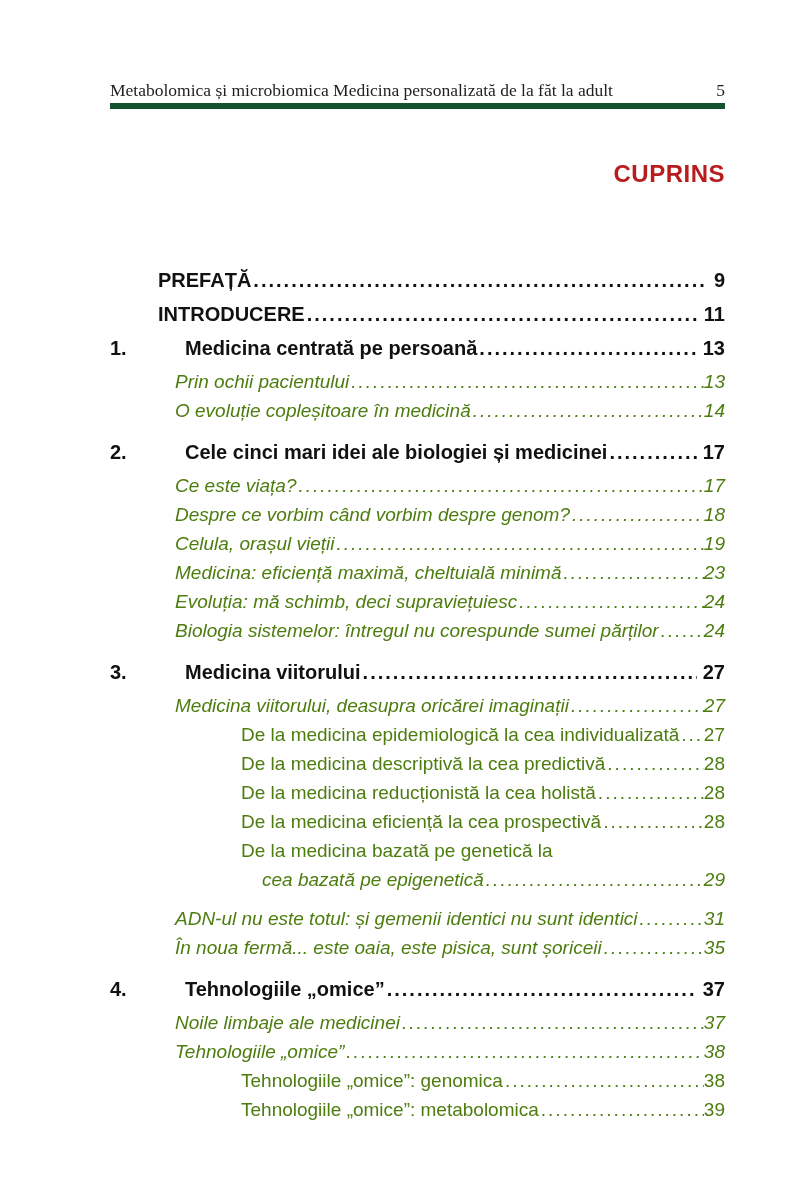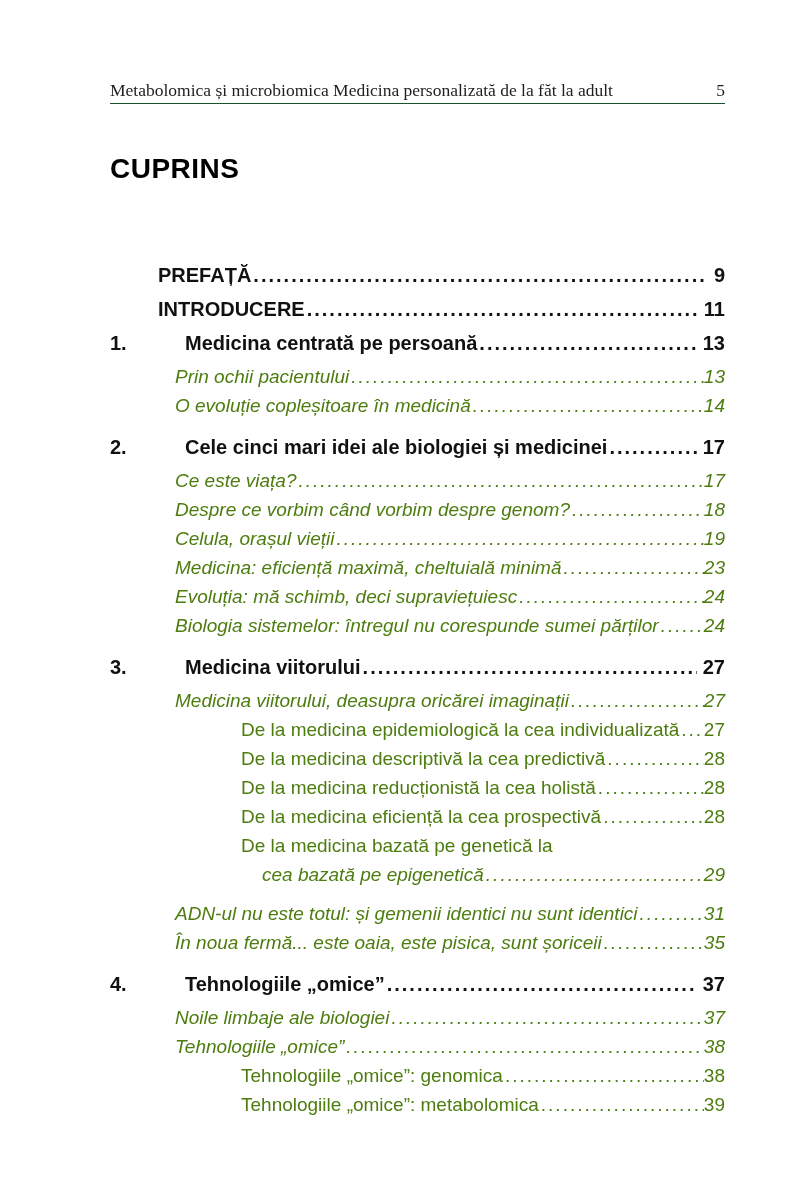--- a/index.html
+++ b/index.html
@@ -18,33 +18,33 @@
     background: #ffffff;
   }
   
   .running-header {
     display: flex;
     justify-content: space-between;
     align-items: baseline;
     font-family: "Liberation Serif", serif;
     font-size: 17.5px;
     color: #1e1e1e;
-    border-bottom: 1px solid #14532d;
+    border-bottom: 6px solid #14532d;
     padding-bottom: 2px;
   }
   .running-header .hdr-page { padding-left: 12px; }
   
   .toc-title {
     margin: 48px 0 0 0;
-    text-align: left;
-    font-size: 28px;
+    text-align: right;
+    font-size: 24px;
     line-height: 34px;
     font-weight: bold;
     letter-spacing: 0.5px;
-    color: #000000;
+    color: #b91c1c;
   }
   
   .toc { margin-top: 74px; }
   .toc-row {
     display: flex;
     align-items: baseline;
     font-size: 19px;
     line-height: 29px;
     color: #4d7c0f;
   }
@@ -201,21 +201,21 @@
         <span class="leader"></span>
         <span class="pagenum">35</span>
       </div>
       <div class="toc-row chapter">
         <span class="num">4.</span>
         <span class="label">Tehnologiile „omice”</span>
         <span class="leader"></span>
         <span class="pagenum">37</span>
       </div>
       <div class="toc-row sub">
-        <span class="label">Noile limbaje ale biologiei</span>
+        <span class="label">Noile limbaje ale medicinei</span>
         <span class="leader"></span>
         <span class="pagenum">37</span>
       </div>
       <div class="toc-row sub">
         <span class="label">Tehnologiile „omice”</span>
         <span class="leader"></span>
         <span class="pagenum">38</span>
       </div>
       <div class="toc-row sub2">
         <span class="label">Tehnologiile „omice”: genomica</span>

